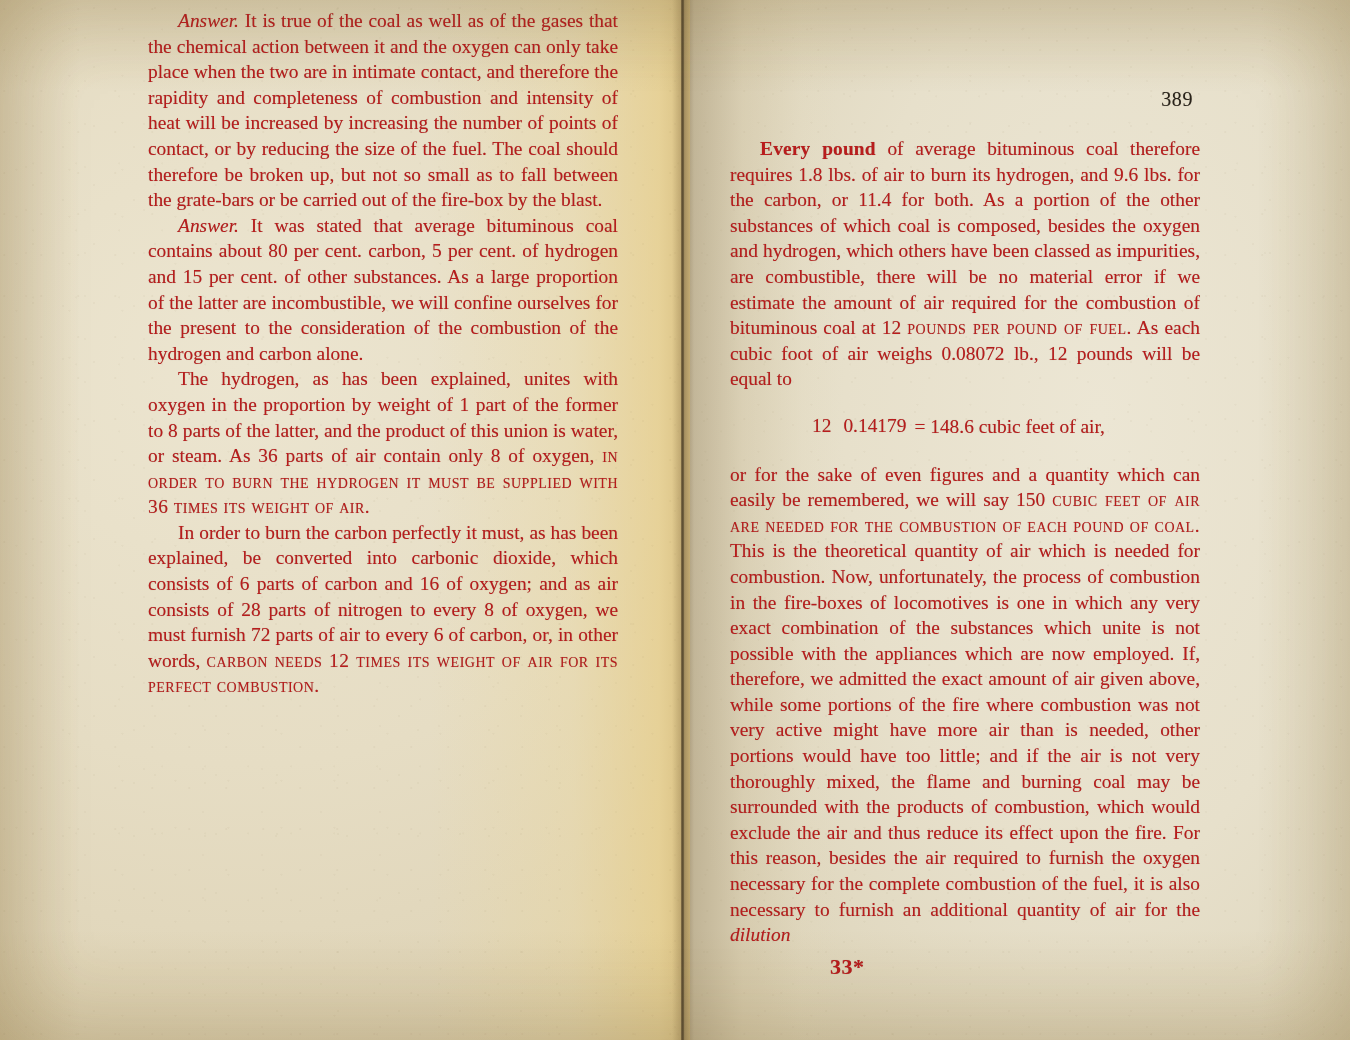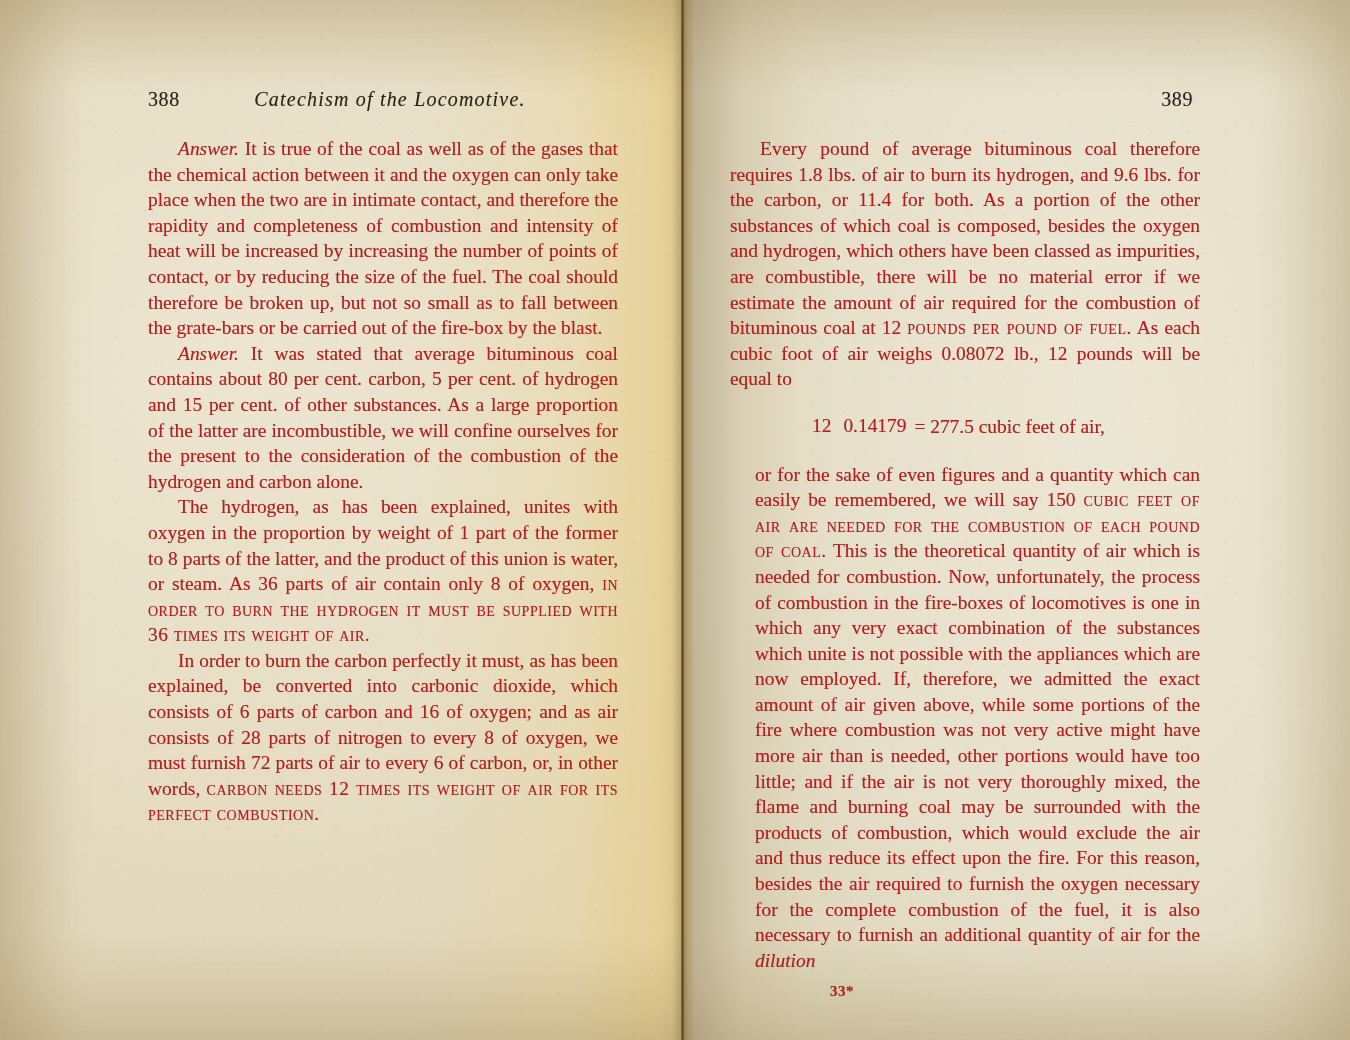--- a/index.html
+++ b/index.html
@@ -148,29 +148,29 @@
     line-height: 25.6px;
     text-align: justify;
     text-justify: inter-word;
     color: #b91c1c;
     -webkit-font-smoothing: antialiased;
   }
   .body p {
     margin: 0;
     text-indent: 1.55em;
   }
-  .body p.noindent { text-indent: 0; margin-left: 25px; }
+  .body p.noindent { text-indent: 0; }
 
   .it { font-style: italic; }
   .sc {
     font-variant: small-caps;
     font-size: 1.0em;
     letter-spacing: 0.5px;
   }
-  .lead { font-weight: 400; letter-spacing: 0.15px; }
+  .lead { font-weight: 700; letter-spacing: 0.15px; }
 
   
   .equation {
     display: flex;
     align-items: center;
     justify-content: flex-start;
     margin: 22px 0 22px 0;
     padding-left: 72px;
     font-size: 19.4px;
   }
@@ -187,21 +187,21 @@
     background: #26211a;
     margin: 2px 0;
   }
   .frac .den { padding: 0 2px; }
   .eq-rest { margin-left: 6px; white-space: nowrap; }
 
   .signature {
     margin-top: 6px;
     padding-left: 100px;
     font-weight: 700;
-    font-size: 15px;
+    font-size: 22px;
     letter-spacing: 0.5px;
   }
 
   
   .body, .running-head, .signature, .equation {
     text-shadow: 0 0 0.7px rgba(40,32,20,0.35);
   }
 
   
   .bleed {
@@ -232,24 +232,20 @@
   <div class="tint-edge-bottom"></div>
   <div class="tint-edge-left"></div>
   <div class="tint-edge-right"></div>
   <div class="grain"></div>
 
   <div class="bleed bleed-a"></div>
   <div class="bleed bleed-b"></div>
 
   <div class="page page-left">
 
-    <div class="running-head">
-      <span class="folio folio-left">388</span>
-      <span class="head-title head-title-l">Catechism of the Locomotive.</span>
-    </div>
 
     <div class="body">
 
       <p>
         <span class="it">Answer.</span><span> It is true of the coal as well as of the gases that the chemical action between it and the oxygen can only take place when the two are in intimate contact, and therefore the rapidity and completeness of combustion and intensity of heat will be increased by increasing the number of points of contact, or by reducing the size of the fuel.  The coal should therefore be broken up, but not so small as to fall between the grate-bars or be carried out of the fire-box by the blast.</span>
       </p>
 
 
       <p>
         <span class="it">Answer.</span><span> It was stated that average bituminous coal contains about 80 per cent. carbon, 5 per cent. of hydrogen and 15 per cent. of other substances.  As a large proportion of the latter are incombustible, we will confine ourselves for the present to the consideration of the combustion of the hydrogen and carbon alone.</span>
@@ -284,21 +280,21 @@
       <p>
         <span class="lead">Every pound</span><span> of average bituminous coal therefore requires 1.8 lbs. of air to burn its hydrogen, and 9.6 lbs. for the carbon, or 11.4 for both.  As a portion of the other substances of which coal is composed, besides the oxygen and hydrogen, which others have been classed as impurities, are combustible, there will be no material error if we estimate the amount of air required for the combustion of bituminous coal at 12 </span><span class="sc">pounds per pound of fuel.</span><span>  As each cubic foot of air weighs 0.08072 lb., 12 pounds will be equal to</span>
       </p>
 
       <div class="equation">
         <span class="frac">
           <span class="num">12</span>
           <span class="bar"></span>
           <span class="den">0.14179</span>
         </span>
-        <span class="eq-rest"><span>=</span>&nbsp;<span>277.5 cubic feet of air,</span></span>
+        <span class="eq-rest"><span>=</span>&nbsp;<span>148.6 cubic feet of air,</span></span>
       </div>
 
       <p class="noindent">
         <span>or for the sake of even figures and a quantity which can easily be remembered, we will say 150 </span><span class="sc">cubic feet of air are needed for the combustion of each pound of coal.</span><span>  This is the theoretical quantity of air which is needed for combustion.  Now, unfortunately, the process of combustion in the fire-boxes of locomotives is one in which any very exact combination of the substances which unite is not possible with the appliances which are now employed.  If, therefore, we admitted the exact amount of air given above, while some portions of the fire where combustion was not very active might have more air than is needed, other portions would have too little; and if the air is not very thoroughly mixed, the flame and burning coal may be surrounded with the products of combustion, which would exclude the air and thus reduce its effect upon the fire.  For this reason, besides the air required to furnish the oxygen necessary for the complete combustion of the fuel, it is also necessary to furnish an additional quantity of air for the </span><span class="it">dilution</span>
       </p>
 
       <div class="signature">33*</div>
 
     </div>
   </div>

